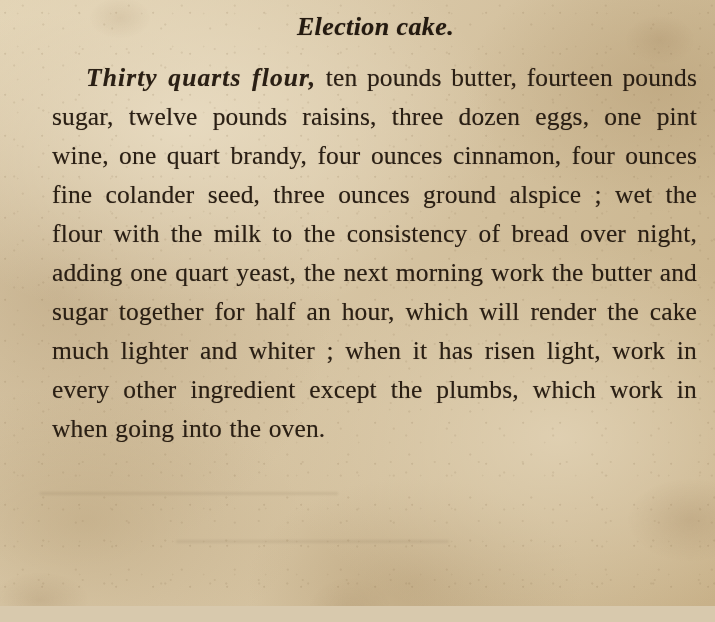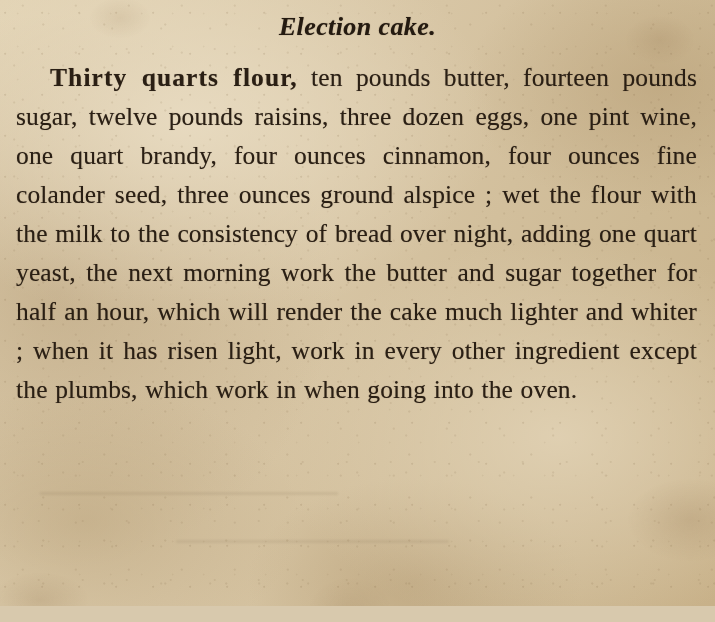--- a/index.html
+++ b/index.html
@@ -23,20 +23,21 @@
     background-color: #d9c8aa;
     background-image:
       radial-gradient(ellipse 62% 48% at 26% 20%, rgba(232,219,193,0.95) 0%, rgba(232,219,193,0.0) 70%),
       radial-gradient(ellipse 55% 45% at 78% 72%, rgba(226,211,182,0.85) 0%, rgba(226,211,182,0.0) 72%),
       radial-gradient(ellipse 40% 30% at 12% 86%, rgba(186,163,124,0.55) 0%, rgba(186,163,124,0.0) 75%),
       radial-gradient(ellipse 36% 28% at 92% 14%, rgba(183,158,118,0.55) 0%, rgba(183,158,118,0.0) 75%),
       radial-gradient(ellipse 30% 22% at 58% 96%, rgba(176,150,110,0.45) 0%, rgba(176,150,110,0.0) 78%),
       radial-gradient(circle at 8% 48%, rgba(166,139,100,0.40) 0%, rgba(166,139,100,0.0) 38%),
       linear-gradient(115deg, #e2d3b4 0%, #d7c5a4 45%, #cdb994 75%, #c8b189 100%);
     overflow: hidden;
+    padding-left: 36px;
   }
 
   
   #grain {
     position: absolute;
     inset: 0;
     pointer-events: none;
     opacity: 0.30;
     background-image:
       radial-gradient(circle at 14% 31%, rgba(120,95,62,0.55) 0.6px, rgba(0,0,0,0) 1.4px),
@@ -107,20 +108,21 @@
     line-height: 39px;
     color: #2a1f14;
     letter-spacing: 0.15px;
     word-spacing: 1px;
     text-shadow: 0 0 0.8px rgba(45,32,18,0.45);
   }
 
   .recipe-body .lead {
     font-weight: 700;
     letter-spacing: 1.1px;
+    font-style: italic;
   }
 
   .indent {
     display: inline-block;
     width: 34px;
   }
 </style>
 </head>
 <body>
 

